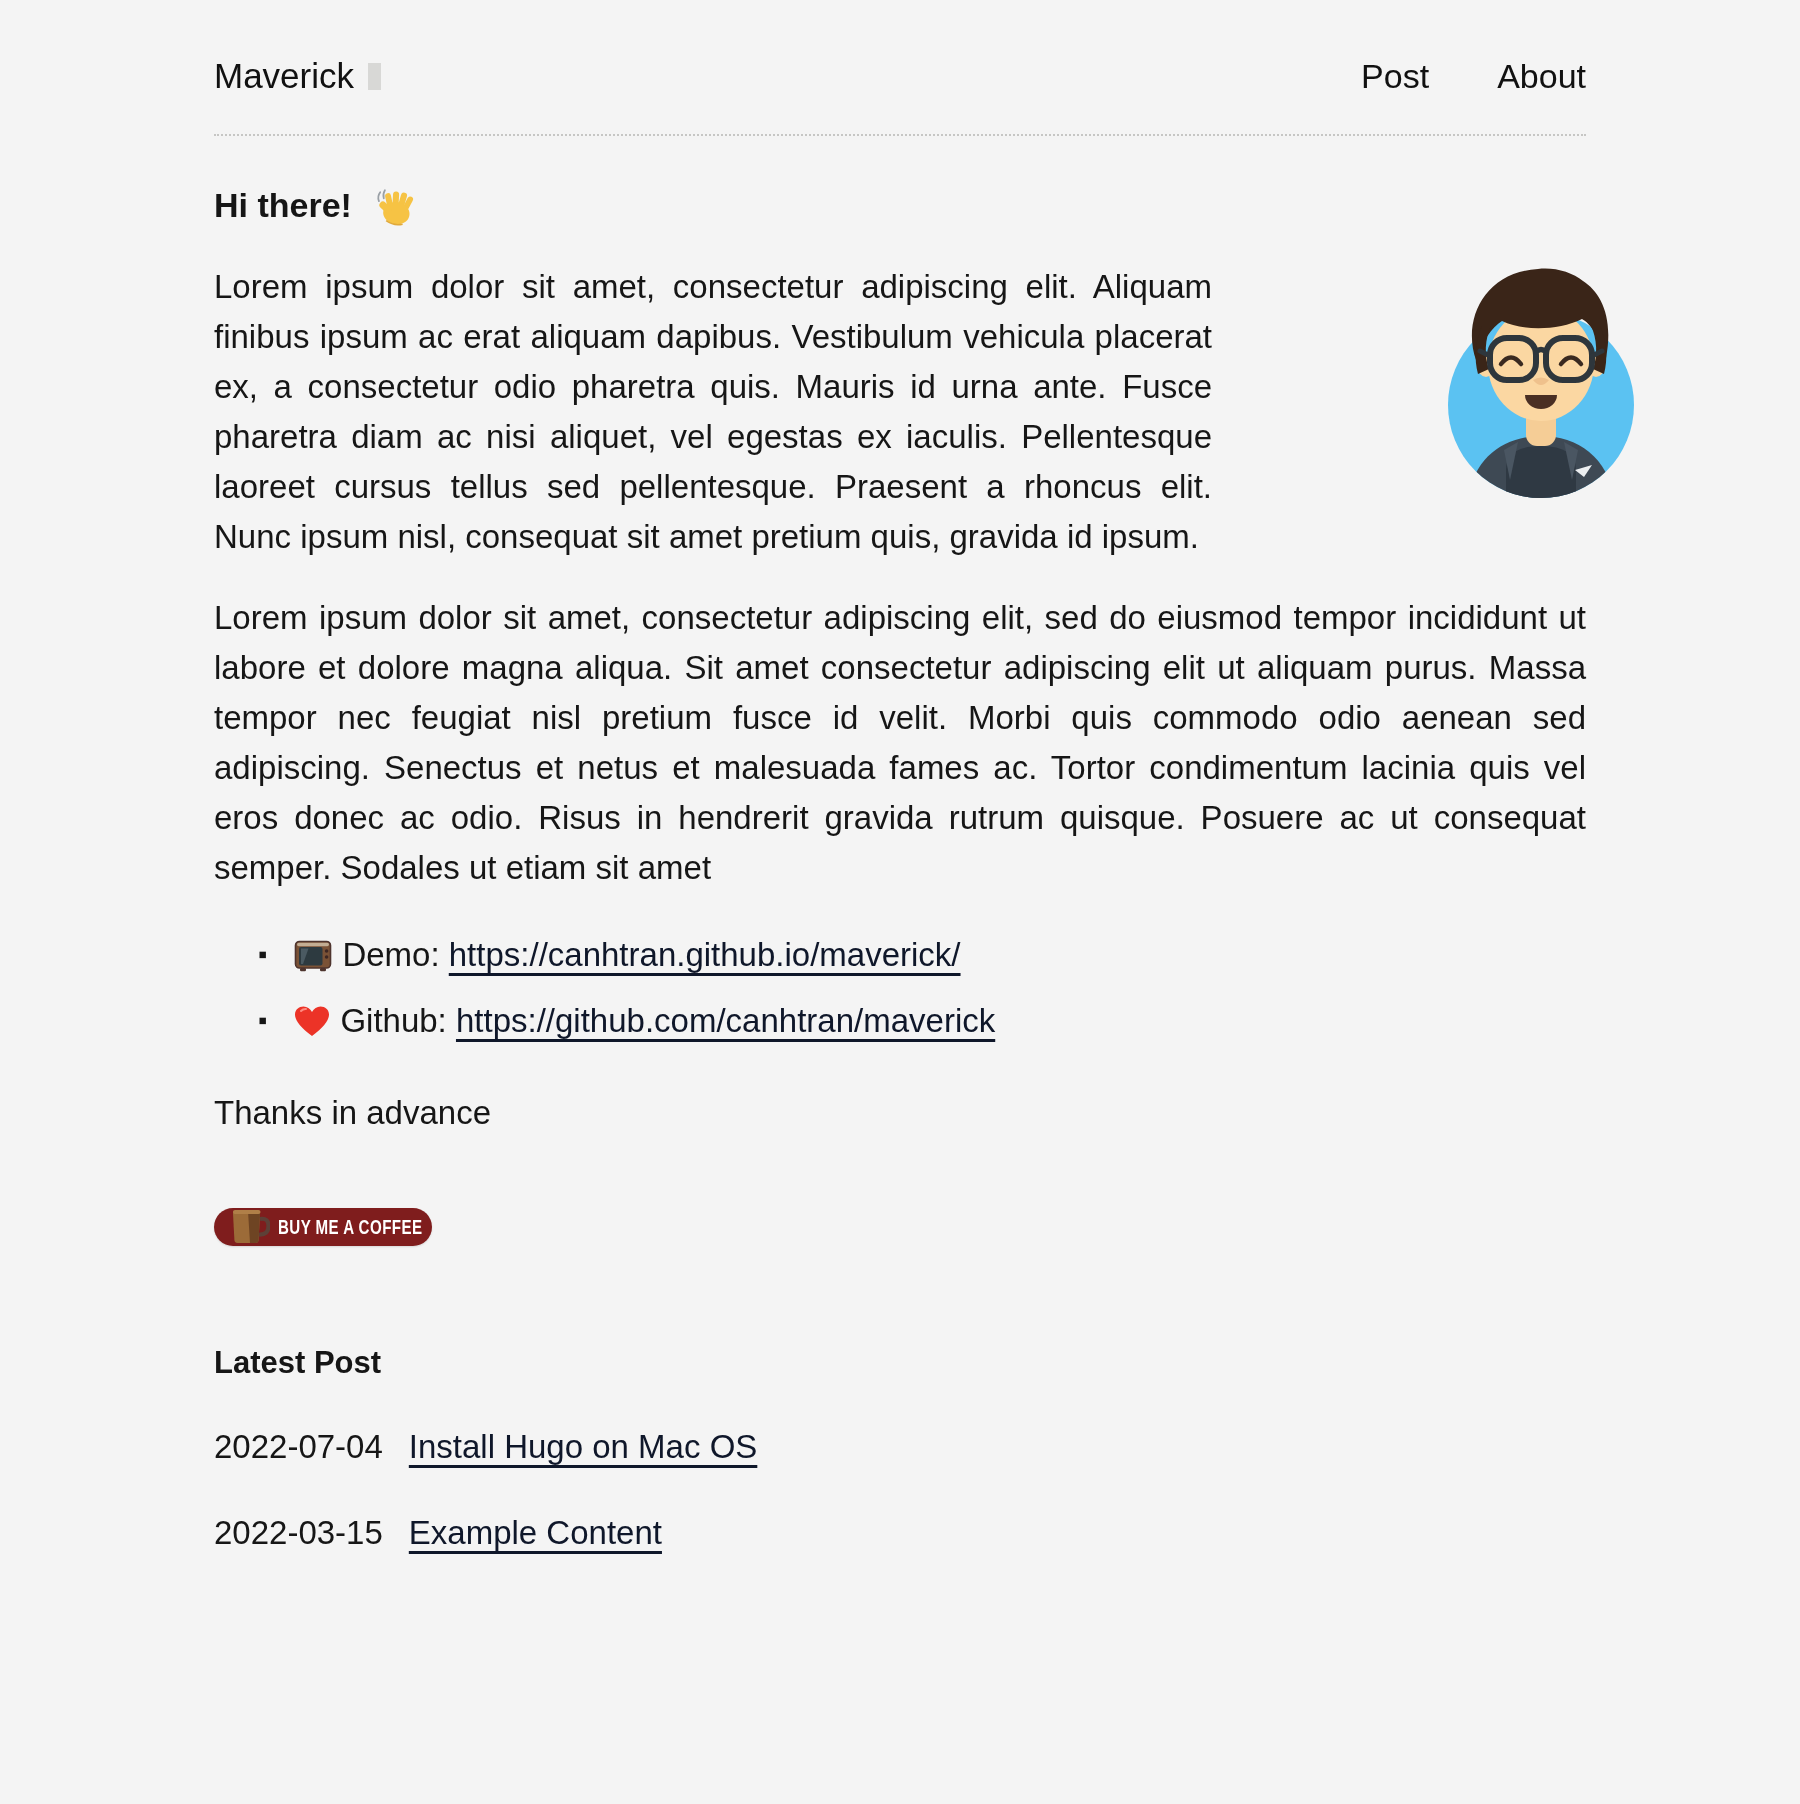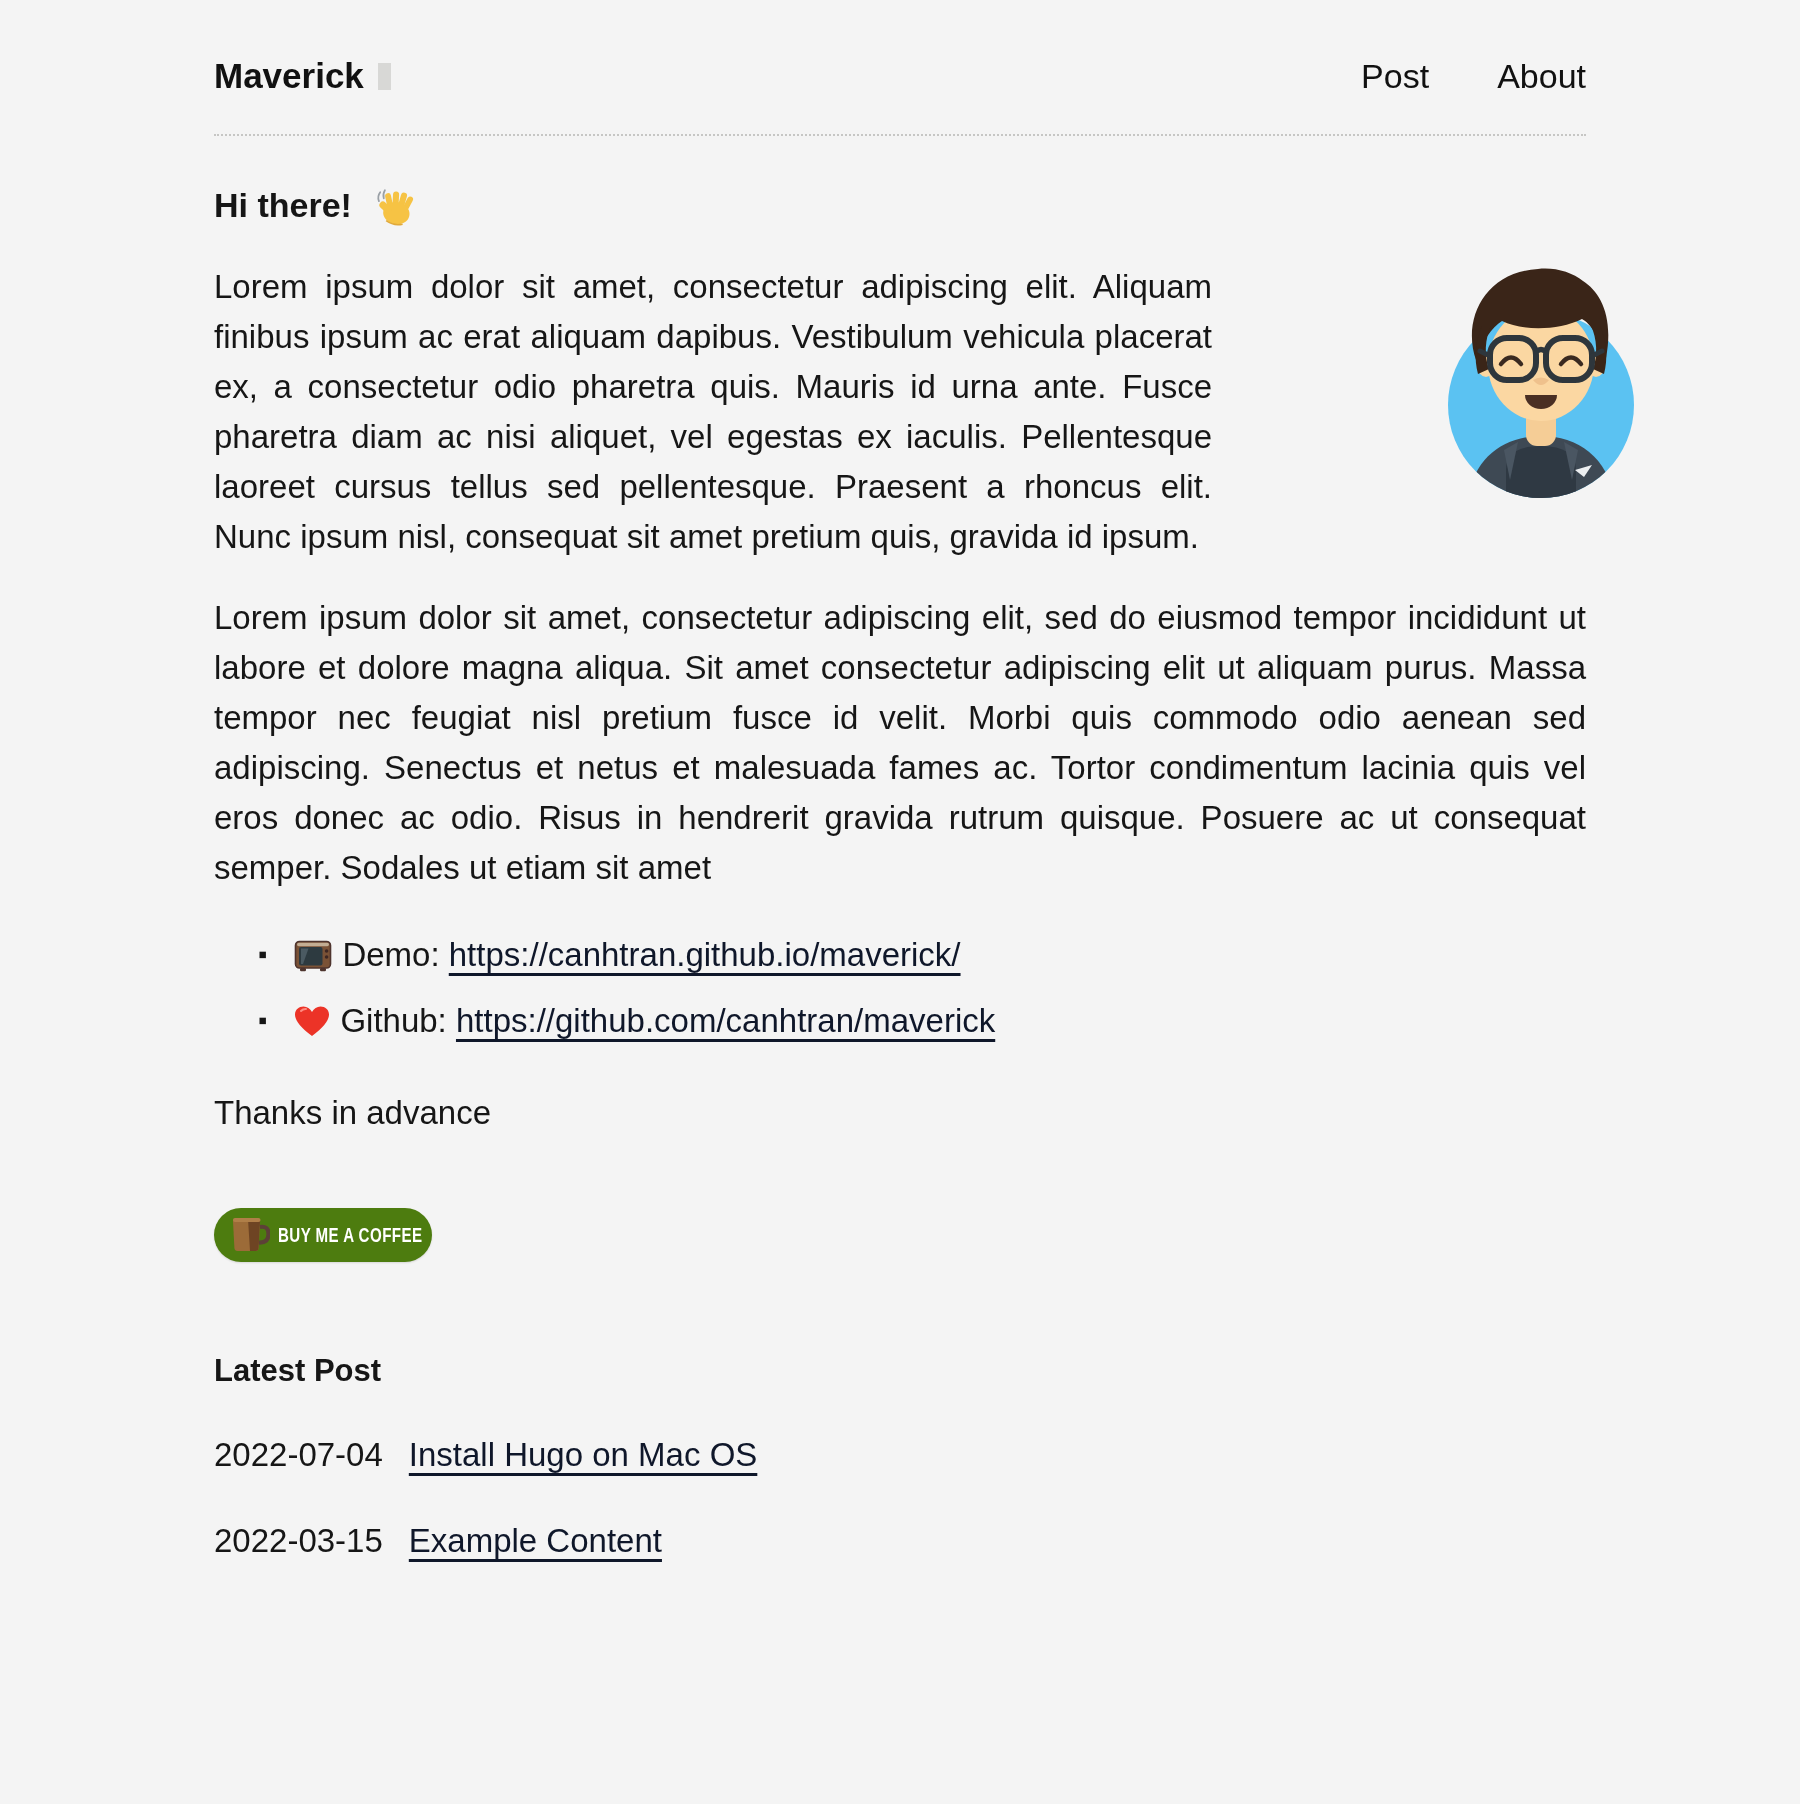--- a/index.html
+++ b/index.html
@@ -18,21 +18,21 @@
   .site-header {
     display: flex;
     align-items: baseline;
     justify-content: space-between;
     padding-top: 56px;
     padding-bottom: 38px;
     border-bottom: 2px dotted #c6c6c4;
   }
   .site-title {
     font-size: 35px;
-    font-weight: 700;
+    font-weight: 400;
     color: #111;
     text-decoration: none;
     display: inline-flex;
     align-items: baseline;
   }
   .title-cursor {
     display: inline-block;
     width: 13px;
     height: 27px;
     background: #d8d8d6;
@@ -81,25 +81,25 @@
     font-size: 26px;
     margin-right: 18px;
     vertical-align: 3px;
   }
   .emoji { display: inline-block; vertical-align: -6px; margin-right: 10px; }
   
   .bmc-button {
     display: inline-flex;
     align-items: center;
     gap: 8px;
-    height: 54px;
+    height: 38px;
     padding: 0 22px 0 12px;
     margin-top: 40px;
     border-radius: 27px;
-    background: #4d7c0f;
+    background: #7f1d1d;
     text-decoration: none;
     box-shadow: 0 1px 2px rgba(0,0,0,0.12);
   }
   .bmc-label {
     display: inline-block;
     width: 132px;
     transform: scaleX(0.72);
     transform-origin: left center;
     white-space: nowrap;
     color: #fff;

